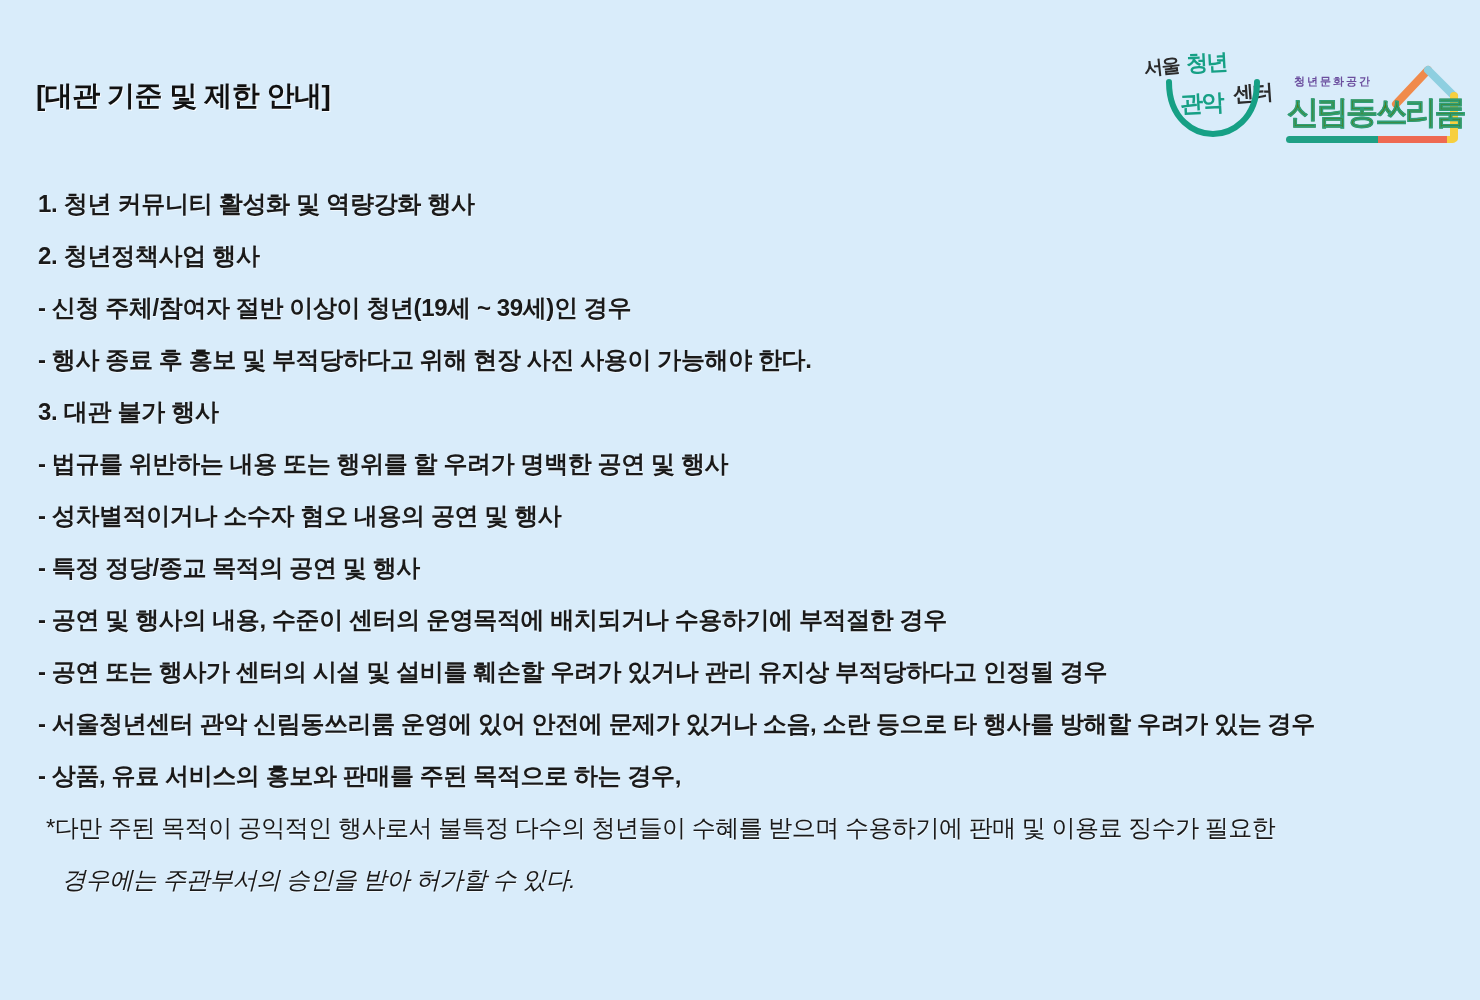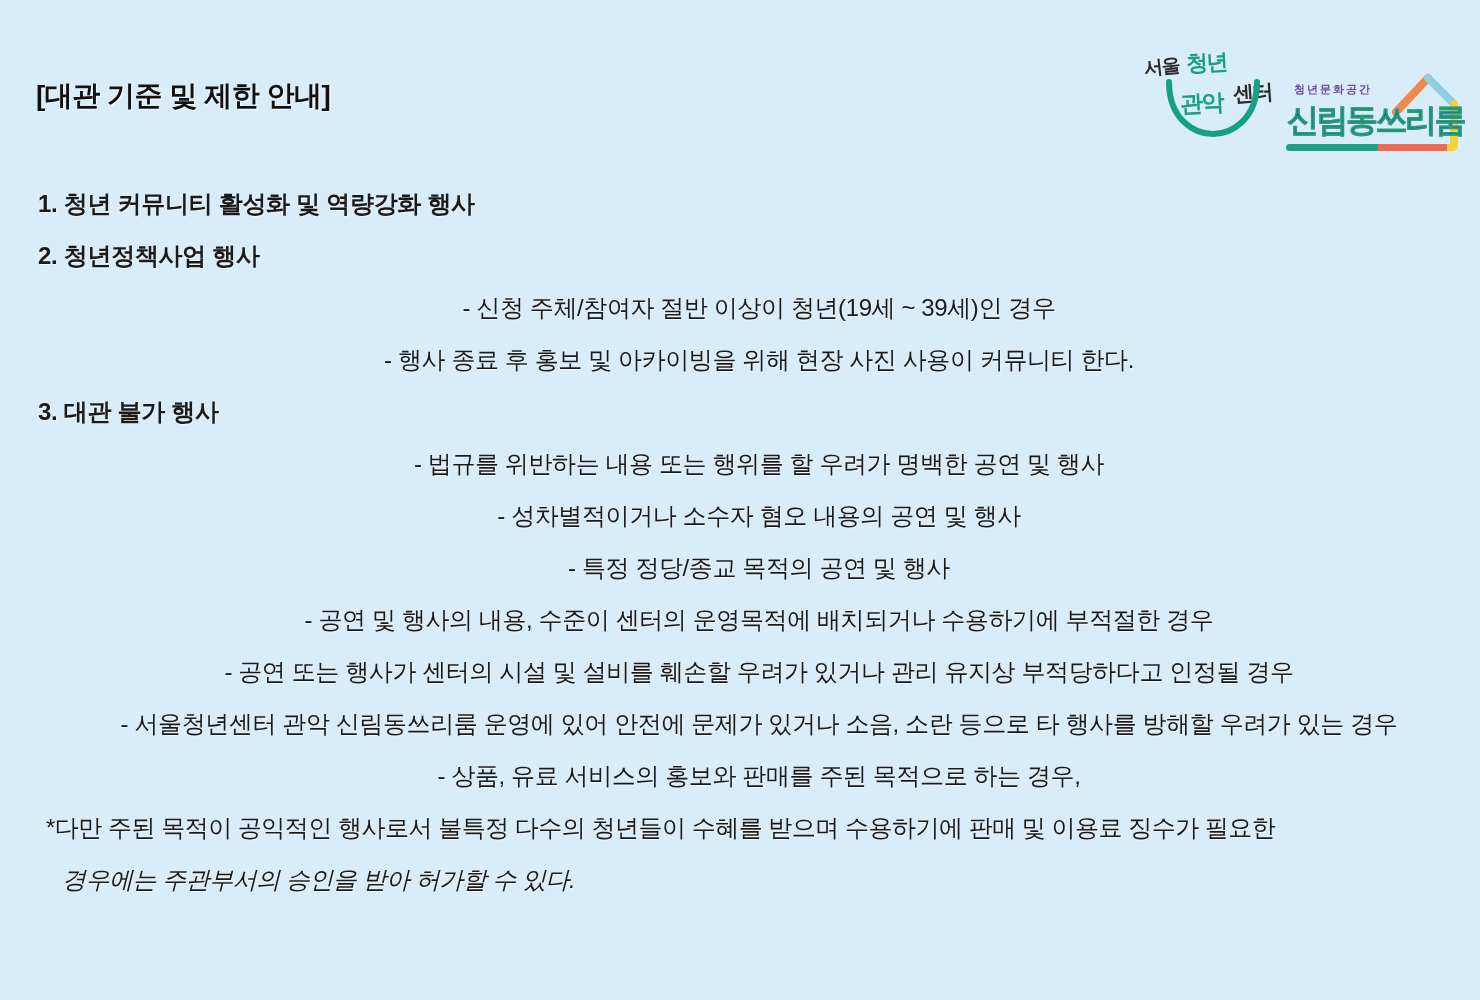--- a/index.html
+++ b/index.html
@@ -101,21 +101,21 @@
     top: 30px;
     width: 96px;
     height: 62px;
     z-index: 1;
   }
 
   
   .logo-srm {
     position: absolute;
     left: 146px;
-    top: 20px;
+    top: 12px;
     width: 186px;
     height: 96px;
   }
   .logo-srm .srm-house {
     position: absolute;
     left: 0;
     top: 0;
     width: 186px;
     height: 96px;
   }
@@ -128,21 +128,21 @@
     color: #6b4e9e;
     letter-spacing: 2px;
     white-space: nowrap;
   }
   .logo-srm .srm-main {
     position: absolute;
     left: 9px;
     top: 39px;
     font-size: 32px;
     font-weight: 700;
-    color: #0369a1;
+    color: #4d7c0f;
     letter-spacing: -2.5px;
     white-space: nowrap;
     -webkit-text-stroke: 0.6px #2f9e77;
   }
   .logo-srm .srm-bar {
     position: absolute;
     left: 8px;
     top: 84px;
     width: 170px;
     height: 7px;
@@ -170,23 +170,22 @@
     white-space: nowrap;
     padding-left: 38px;
     text-shadow: 0.5px 0.5px 0 rgba(255,255,255,0.6);
   }
   .line.heading {
     font-weight: 700;
     font-size: 24px;
     letter-spacing: -0.3px;
   }
   .line.bullet {
-    font-weight: 400;
+    font-weight: 700;
     letter-spacing: -0.4px;
-    text-align: center;
   }
   .line.note {
     padding-left: 46px;
     letter-spacing: -0.5px;
   }
   .line.note-cont {
     padding-left: 62px;
     letter-spacing: -0.5px;
     font-style: italic;
   }
@@ -224,21 +223,21 @@
         <span class="seg-yellow"></span>
       </div>
     </div>
 
   </div>
 
   <div class="body-list">
       <div class="line heading">1. 청년 커뮤니티 활성화 및 역량강화 행사</div>
       <div class="line heading">2. 청년정책사업 행사</div>
       <div class="line bullet">- 신청 주체/참여자 절반 이상이 청년(19세 ~ 39세)인 경우</div>
-      <div class="line bullet">- 행사 종료 후 홍보 및 아카이빙을 위해 현장 사진 사용이 커뮤니티 한다.</div>
+      <div class="line bullet">- 행사 종료 후 홍보 및 부적당하다고 위해 현장 사진 사용이 가능해야 한다.</div>
       <div class="line heading">3. 대관 불가 행사</div>
       <div class="line bullet">- 법규를 위반하는 내용 또는 행위를 할 우려가 명백한 공연 및 행사</div>
       <div class="line bullet">- 성차별적이거나 소수자 혐오 내용의 공연 및 행사</div>
       <div class="line bullet">- 특정 정당/종교 목적의 공연 및 행사</div>
       <div class="line bullet">- 공연 및 행사의 내용, 수준이 센터의 운영목적에 배치되거나 수용하기에 부적절한 경우</div>
       <div class="line bullet">- 공연 또는 행사가 센터의 시설 및 설비를 훼손할 우려가 있거나 관리 유지상 부적당하다고 인정될 경우</div>
       <div class="line bullet">- 서울청년센터 관악 신림동쓰리룸 운영에 있어 안전에 문제가 있거나 소음, 소란 등으로 타 행사를 방해할 우려가 있는 경우</div>
       <div class="line bullet">- 상품, 유료 서비스의 홍보와 판매를 주된 목적으로 하는 경우,</div>
       <div class="line note">*다만 주된 목적이 공익적인 행사로서 불특정 다수의 청년들이 수혜를 받으며 수용하기에 판매 및 이용료 징수가 필요한</div>
       <div class="line note-cont">경우에는 주관부서의 승인을 받아 허가할 수 있다.</div>

